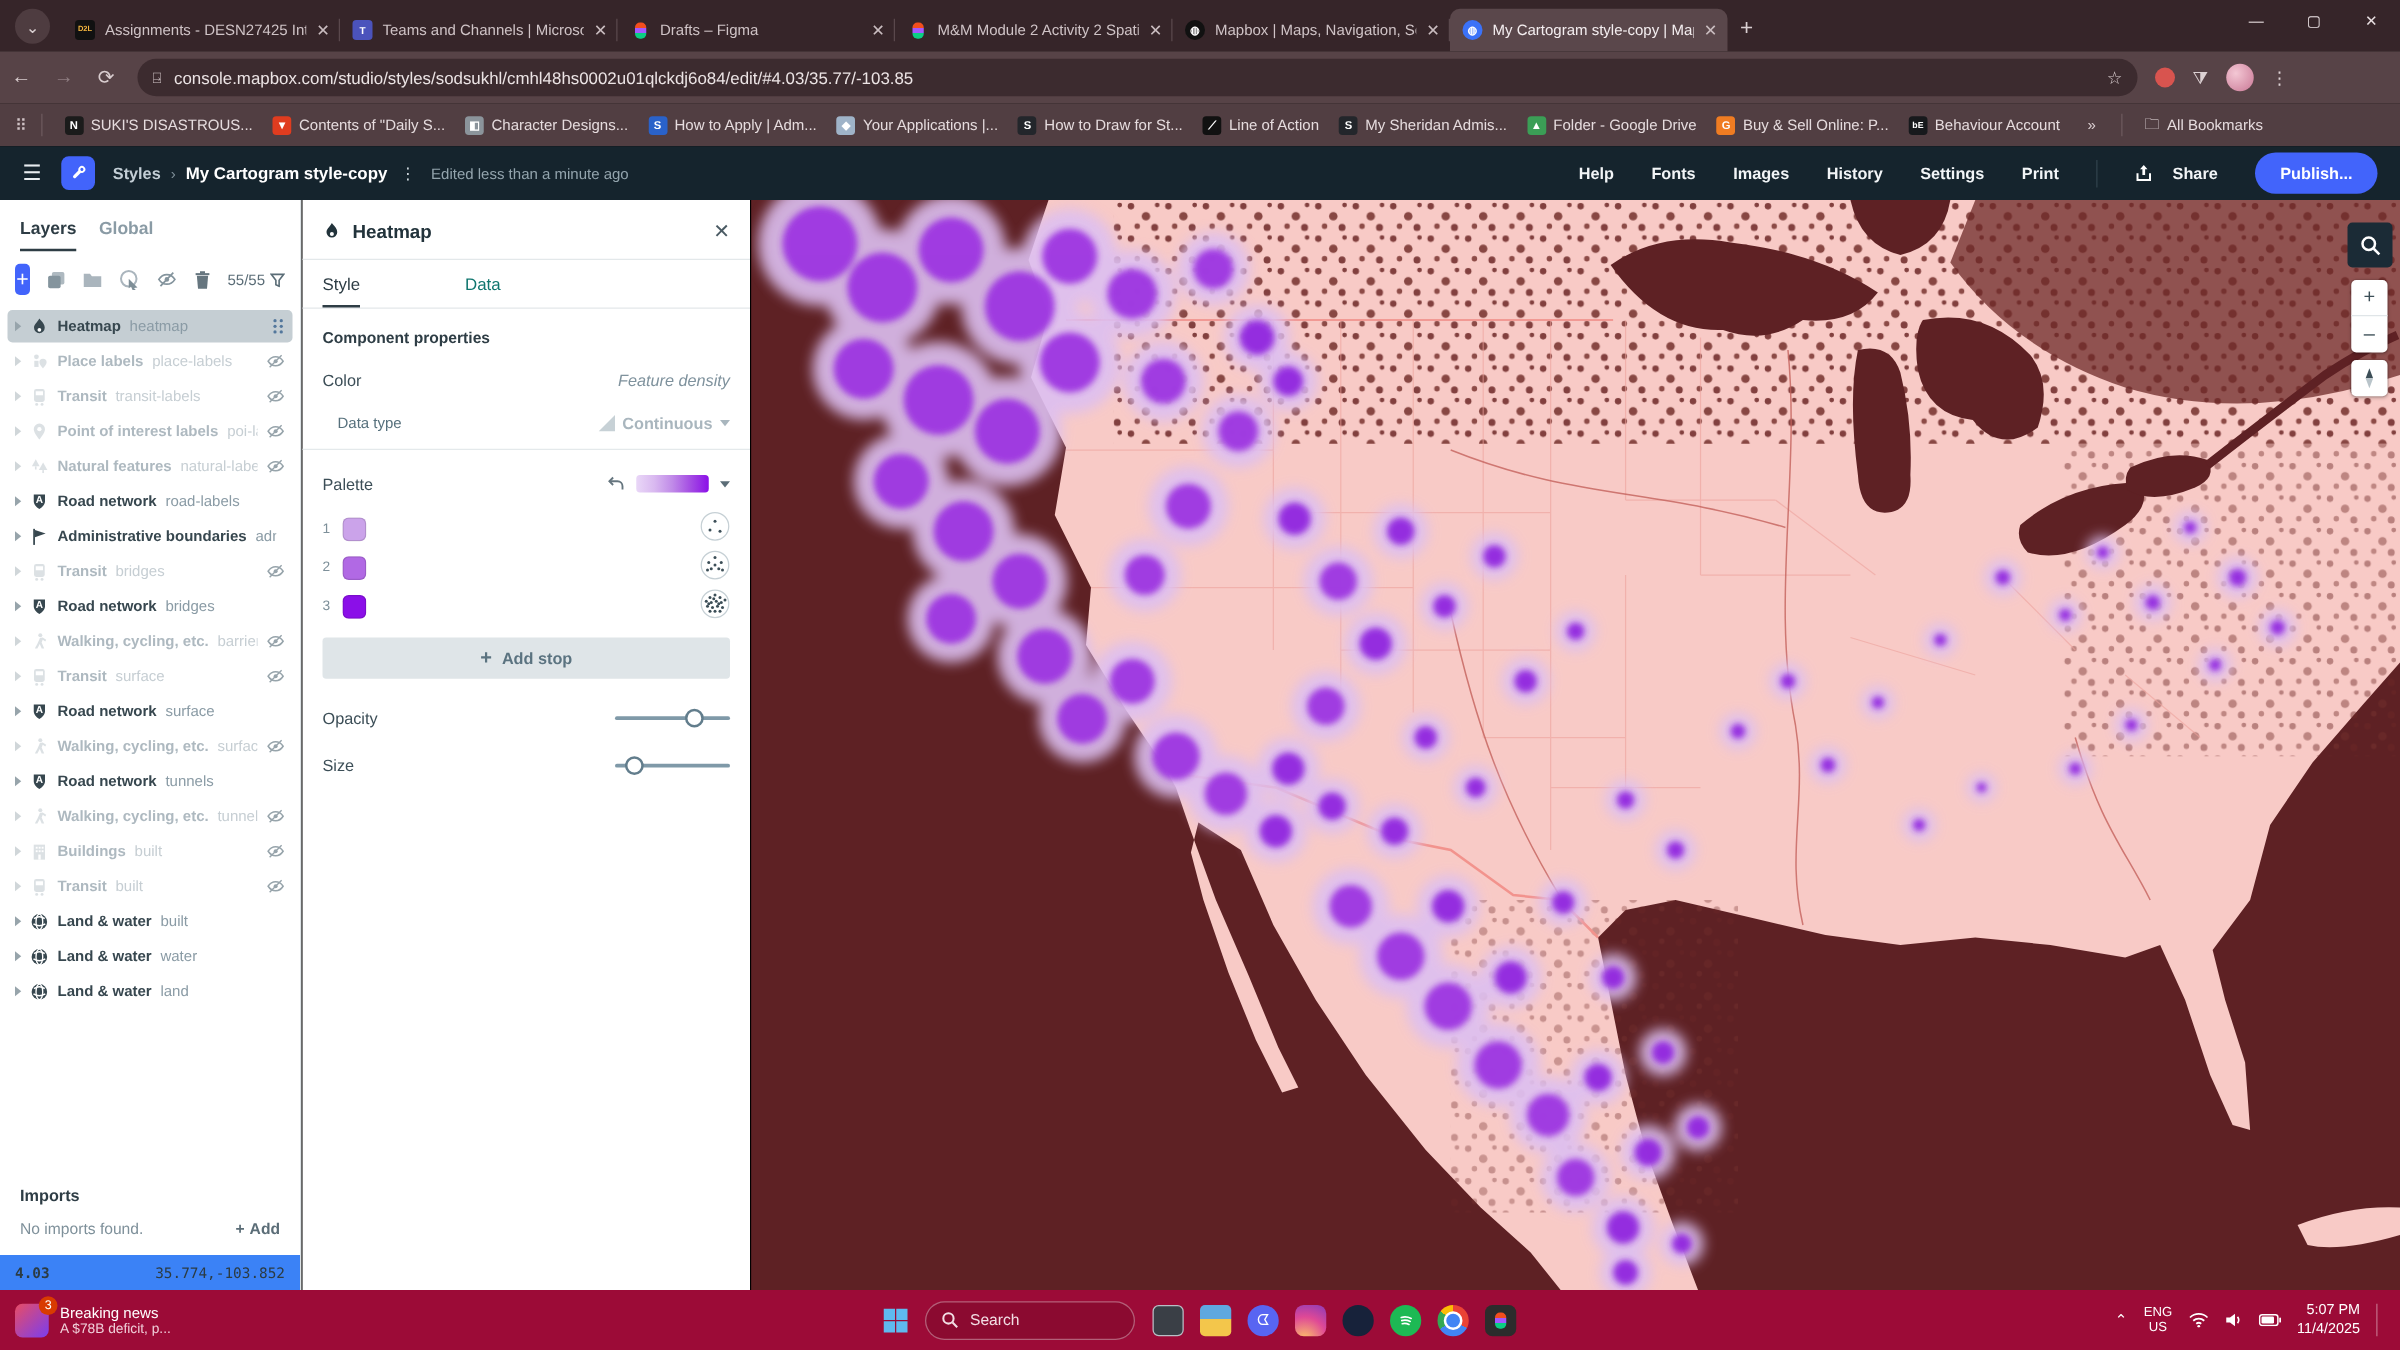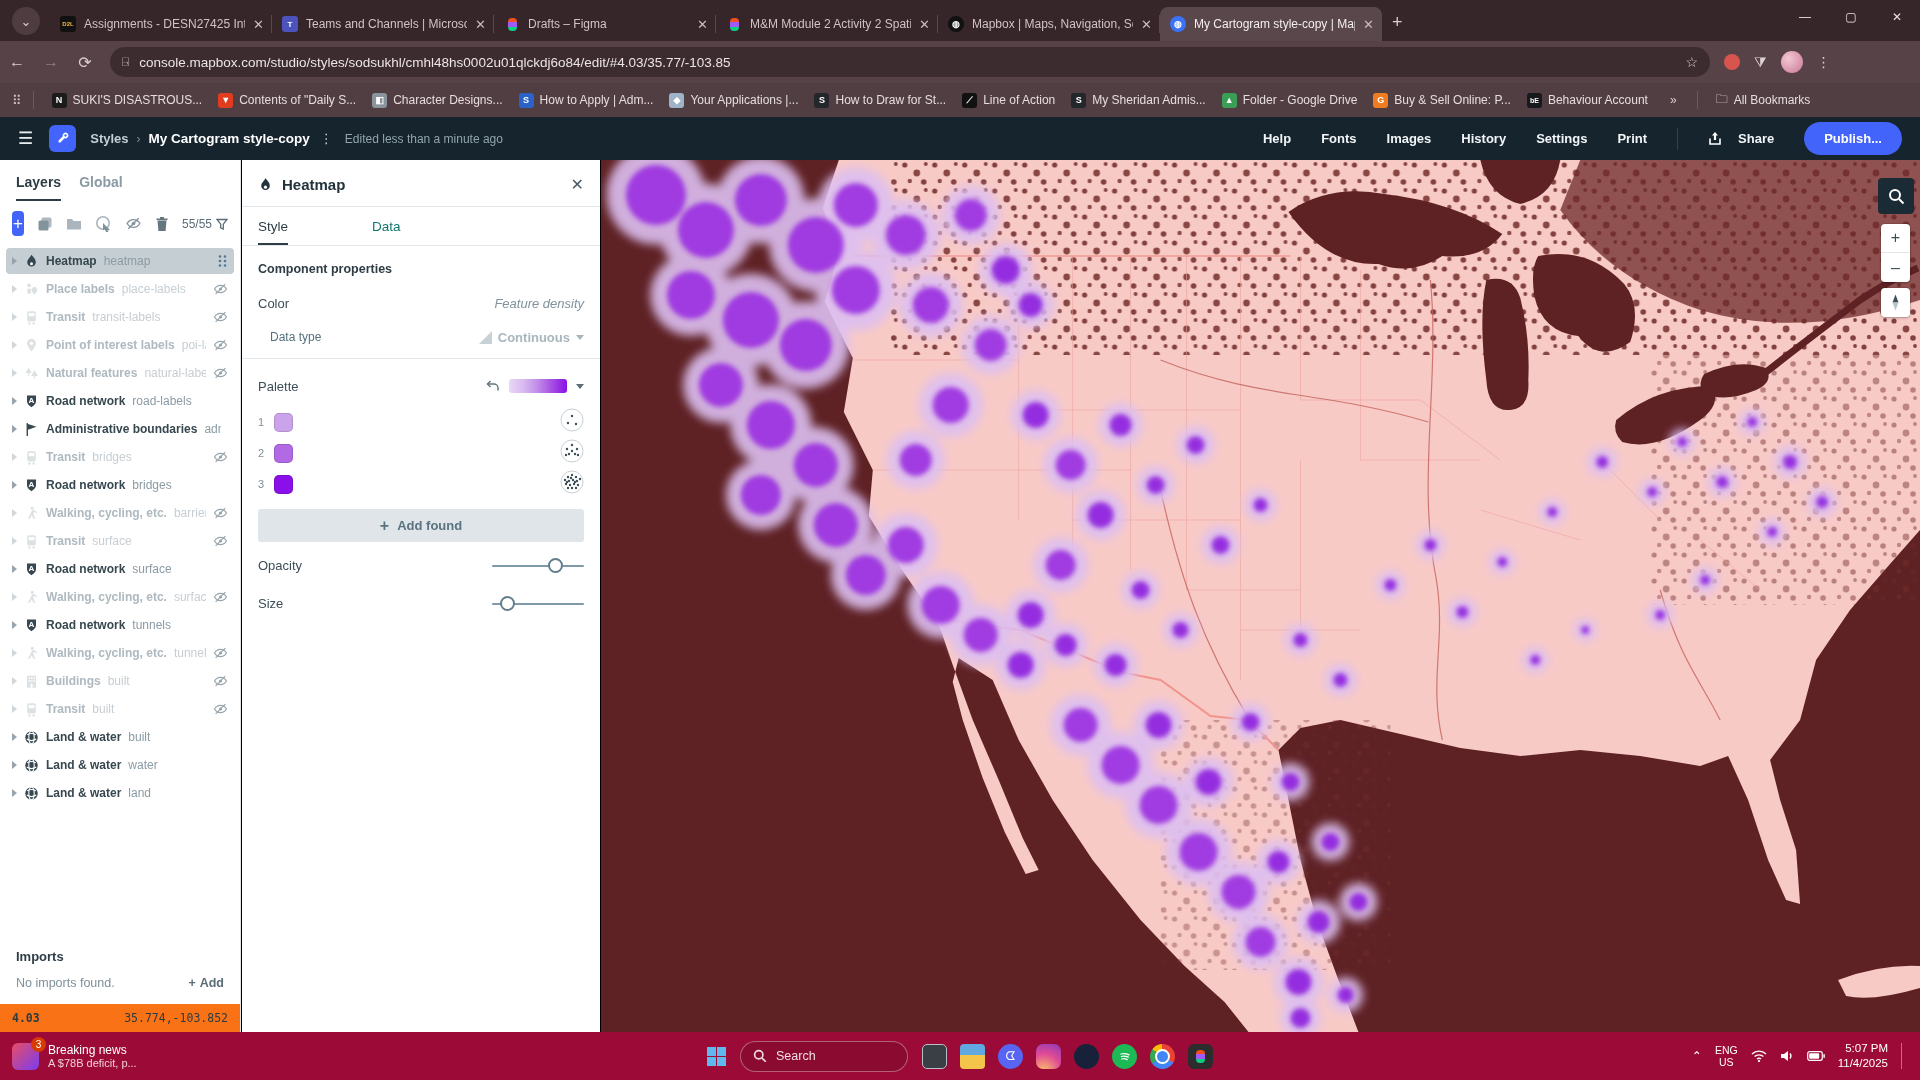--- a/index.html
+++ b/index.html
@@ -106,21 +106,21 @@
   .lrow.selected { background:#c5ced3; }
   .lrow .tail { margin-left:auto; display:flex; flex:none; }
 
   .imports { position:absolute; left:0; bottom:28px; width:100%; padding:12px 16px 14px 16px;
     background:#fff; }
   .imports h3 { font-size:13px; color:#2e3d45; }
   .imports .irow { display:flex; align-items:center; margin-top:12px; }
   .imports .noimp { font-size:12.5px; color:#7e909a; }
   .imports .addbtn { margin-left:auto; font-size:12.5px; font-weight:bold; color:#5b6d77;
     display:flex; align-items:center; gap:4px; }
-  .lstatus { position:absolute; left:0; bottom:0; width:100%; height:28px; background:#f97316;
+  .lstatus { position:absolute; left:0; bottom:0; width:100%; height:28px; background:#3b82f6;
     display:flex; align-items:center; padding:0 12px; font-family:"DejaVu Sans Mono", monospace;
     font-size:11.5px; color:#2c3b42; }
   .lstatus .zoomv { font-weight:bold; }
   .lstatus .coordv { margin-left:auto; }
 
   .heat-panel { position:absolute; left:242px; top:0; width:358px; height:872px; background:#fff;
     z-index:3; }
   .hp-head { display:flex; align-items:center; gap:9px; padding:15px 16px 12px 16px;
     border-bottom:1px solid #e3e8ea; }
   .hp-head .htitle { font-size:15px; font-weight:bold; color:#22333b; flex:1; }
@@ -148,21 +148,21 @@
     background:linear-gradient(90deg,#e9d7f7,#d9b9f0,#c08ae8,#a44ce3,#8b0fe8); }
   .dcaret2 { width:0; height:0; border-top:5px solid #5b6d77; border-left:4px solid transparent;
     border-right:4px solid transparent; }
   .stoprow { display:flex; align-items:center; height:30px; margin-bottom:1px; }
   .stopnum { width:16px; font-size:11px; color:#7e909a; }
   .swatch { width:19px; height:19px; border-radius:5px; border:1px solid rgba(0,0,0,.12); }
   .densicon { margin-left:auto; }
   .addstop { height:33px; background:#dfe5e8; border-radius:3px; display:flex; align-items:center;
     justify-content:center; gap:8px; font-size:13px; font-weight:bold; color:#5b7380;
     margin:10px 0 16px 0; }
-  .sliderrow { display:flex; align-items:flex-start; height:30px; margin-bottom:8px;gap:44px; }
+  .sliderrow { display:flex; align-items:center; height:30px; margin-bottom:8px;gap:44px; }
   .slider { margin-left:auto; width:92px; height:15px; position:relative; }
   .slider .track { position:absolute; left:0; right:0; top:6.5px; height:2.5px; background:#7f99a8;
     border-radius:2px; }
   .slider .handle { position:absolute; top:0; width:15px; height:15px; border-radius:50%;
     background:#fff; border:2px solid #627d8c; margin-left:-7px; }
 
   
   .map { position:absolute; left:601px; top:0; width:1319px; height:872px; background:#5e2124;
     overflow:hidden; }
   .map svg.geo { position:absolute; inset:0; }
@@ -859,21 +859,21 @@
                 <circle cx="12" cy="18" r="1.2" fill="#3c4e57"></circle>
                 <circle cx="16" cy="18" r="1.2" fill="#3c4e57"></circle>
                 <circle cx="11" cy="8" r="1.2" fill="#3c4e57"></circle>
                 <circle cx="15" cy="12" r="1.2" fill="#3c4e57"></circle>
                 <circle cx="7" cy="12" r="1.2" fill="#3c4e57"></circle>
               </svg></span>
           </div>
         </div>
       <div class="addstop">
         <span style="font-size:16px">+</span>
-        <span>Add found</span>
+        <span>Add stop</span>
       </div>
       <div class="sliderrow">
         <span class="plabel">Opacity</span>
         <span class="slider">
           <span class="track"></span>
             <span class="handle" id="op-handle" style="left: 68%;"></span>
         </span>
       </div>
       <div class="sliderrow">
         <span class="plabel">Size</span>

